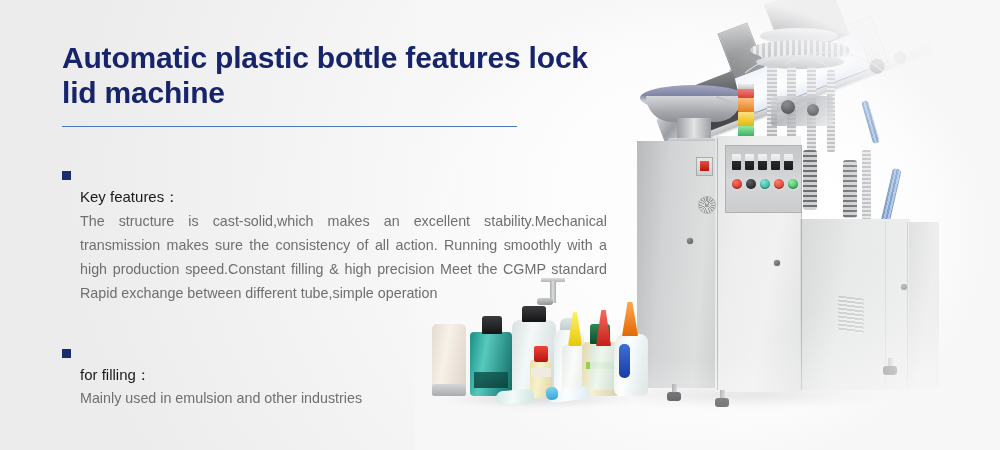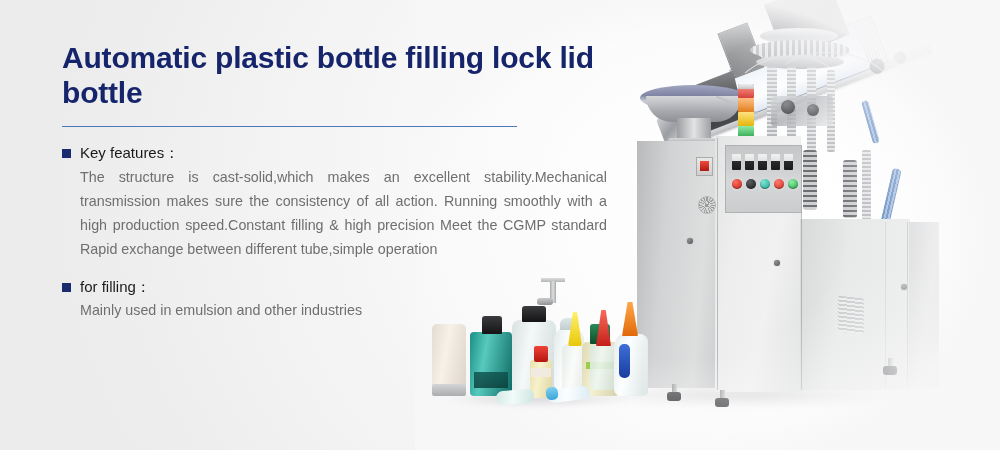--- a/index.html
+++ b/index.html
@@ -20,21 +20,21 @@
     color:#16256b;font-size:30px;line-height:35px;font-weight:bold;
     letter-spacing:-0.2px;margin:0;
   }
   #divider{
     margin-top:16px;width:455px;height:0;
     border-top:1.6px solid #4a7ab8;
   }
   .block{margin-top:16px;}
   .head{display:flex;align-items:center;gap:9px;}
   .bullet{width:9px;height:9px;background:#1b2c6e;flex:0 0 auto;display:block;}
-  .head-label{color:#1a1a1a;font-size:15px;line-height:20px;}
+  .head-label{color:#1a1a1a;font-size:15px;line-height:20px;margin-top:44px;}
   .para{
     color:#6f6f70;font-size:14.3px;line-height:24px;
     text-align:justify;margin:2px 0 0 18px;width:527px;
   }
   .para2{
     color:#6f6f70;font-size:14.3px;line-height:24px;
     margin:1px 0 4px 18px;
   }
   
   #photo{position:absolute;left:415px;top:0;width:585px;height:450px;}
@@ -400,21 +400,21 @@
       <div class="body" style="left:66px;top:92px;width:38px;height:14px;border-radius:7px;background:linear-gradient(100deg,#d4eae5,#f2fbf9 45%,#cde5e0);transform:rotate(-5deg);"></div>
     </div>
 
     <div class="btl">
       <div class="body" style="left:118px;top:90px;width:42px;height:13px;border-radius:6px;background:linear-gradient(100deg,#e4f2f7,#fbfeff 45%,#dcecf3);transform:rotate(-7deg);"></div>
       <div class="cap" style="left:116px;top:89px;width:12px;height:13px;border-radius:5px;background:linear-gradient(180deg,#7fd0ef,#3aa5d8);transform:rotate(-7deg);"></div>
     </div>
   </div>
 
   <div id="textcol">
-    <h1 id="title">Automatic plastic bottle filling lock lid bottle</h1>
+    <h1 id="title">Automatic plastic bottle features lock lid machine</h1>
     <div id="divider"></div>
 
     <div class="block">
       <div class="head">
         <span class="bullet"></span>
         <span class="head-label">Key features：</span>
       </div>
       <p class="para">The structure is cast-solid,which makes an excellent stability.Mechanical transmission makes sure the consistency of all action. Running smoothly with a high production speed.Constant filling &amp; high precision Meet the CGMP standard Rapid exchange between different tube,simple operation</p>
     </div>
 

